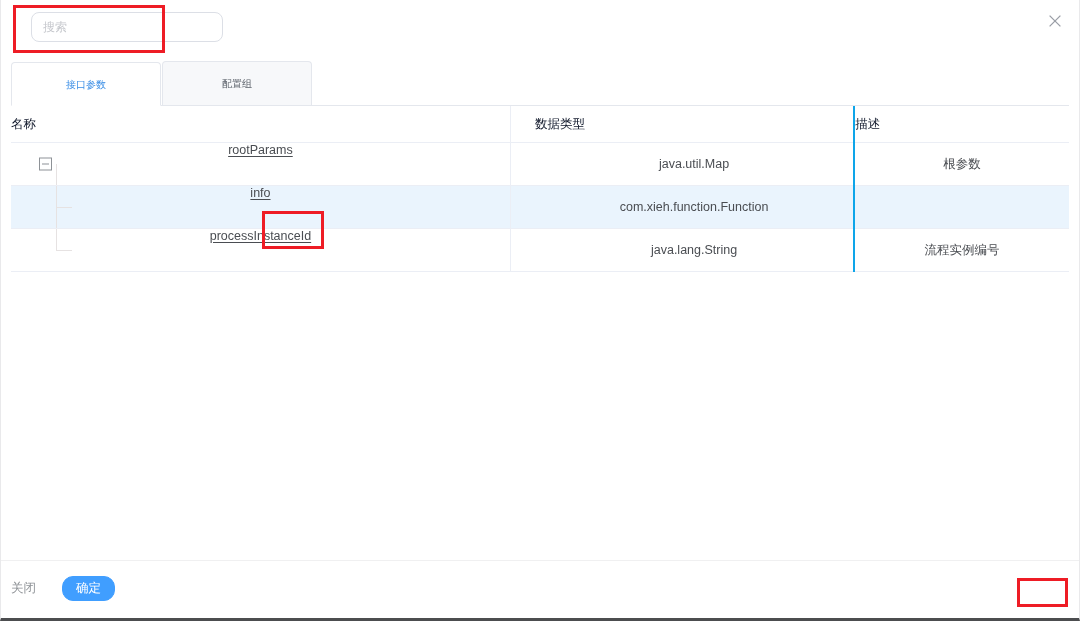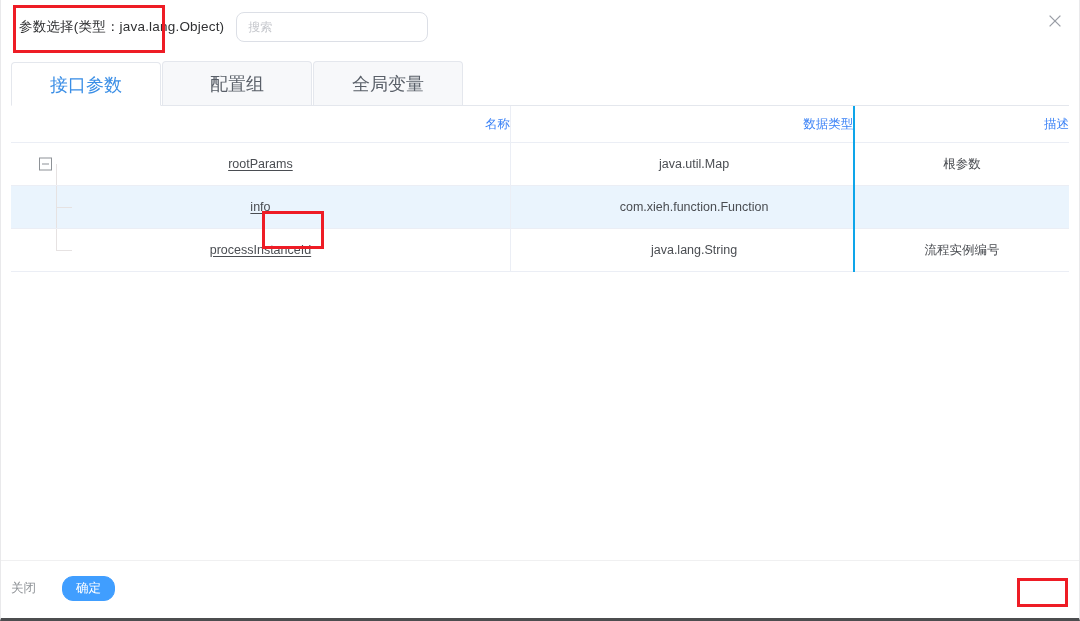--- a/index.html
+++ b/index.html
@@ -97,21 +97,21 @@
     height: 100%;
     border-bottom: 1px solid #e4e7ed;
     box-sizing: border-box;
   }
   .tab {
     position: relative;
     height: 44px;
     line-height: 44px;
     min-width: 150px;
     text-align: center;
-    font-size: 18px;
+    font-size: 10px;
     color: #5a6069;
     background: #f7f8fa;
     border: 1px solid #e4e7ed;
     border-bottom: none;
     border-radius: 4px 4px 0 0;
     box-sizing: border-box;
     margin-right: 1px;
     cursor: pointer;
     user-select: none;
   }
@@ -141,25 +141,25 @@
     box-sizing: border-box;
   }
   table.grid {
     width: 100%;
     border-collapse: collapse;
     table-layout: fixed;
     font-size: 12.5px;
   }
   table.grid th {
     font-weight: normal;
-    color: #3b82f6;
+    color: #0f172a;
     font-size: 12.5px;
     height: 36px;
     padding: 0;
-    text-align: right;
+    text-align: left;
     vertical-align: middle;
     border-bottom: 1px solid #ebeef5;
     background: #fff;
   }
   table.grid td {
     height: 42px;
     padding: 0;
     text-align: center;
     vertical-align: middle;
     border-bottom: 1px solid #ebeef5;
@@ -173,21 +173,21 @@
   table.grid th.c-type, table.grid td.c-type {
     border-right: 2px solid #0ea5e9;
     padding-left: 24px;
   }
   table.grid tr.hl td { background: #eaf4fd; margin-left: 12px; }
 
   .cell-name {
     position: relative;
     height: 42px;
     display: flex;
-    align-items: center;
+    align-items: flex-start;
     justify-content: center;
   }
   .name-link {
     text-decoration: underline;
     text-underline-offset: 2px;
     color: #4a4d52;
     cursor: pointer;
     font-size: 12.5px;
   }
 
@@ -276,43 +276,39 @@
     cursor: pointer;
     font-family: inherit;
   }
 </style>
 </head>
 <body>
 
 <div class="dialog">
 
   <div class="dlg-header">
-    <span class="dlg-title">参数选择(类型：java.lang.Object)</span>
 
     <div class="search-box">
       <input type="text" placeholder="搜索" style="">
     </div>
 
     <div class="close-icon">
       <svg width="14" height="14" viewBox="0 0 14 14" aria-hidden="true">
         <path d="M1.6 1.6 L12.4 12.4 M12.4 1.6 L1.6 12.4" stroke="currentColor" stroke-width="1.3" fill="none"></path>
       </svg>
     </div>
   </div>
 
   <div class="tabs-wrap">
     <div class="tabs">
       <div class="tab active">
         <span>接口参数</span>
       </div>
       <div class="tab">
         <span>配置组</span>
-      </div>
-      <div class="tab">
-        <span>全局变量</span>
       </div>
     </div>
   </div>
 
   <div class="table-area">
     <table class="grid">
       <colgroup>
         <col style="width:47.2%">
         <col style="width:32.5%">
         <col style="width:20.3%">

